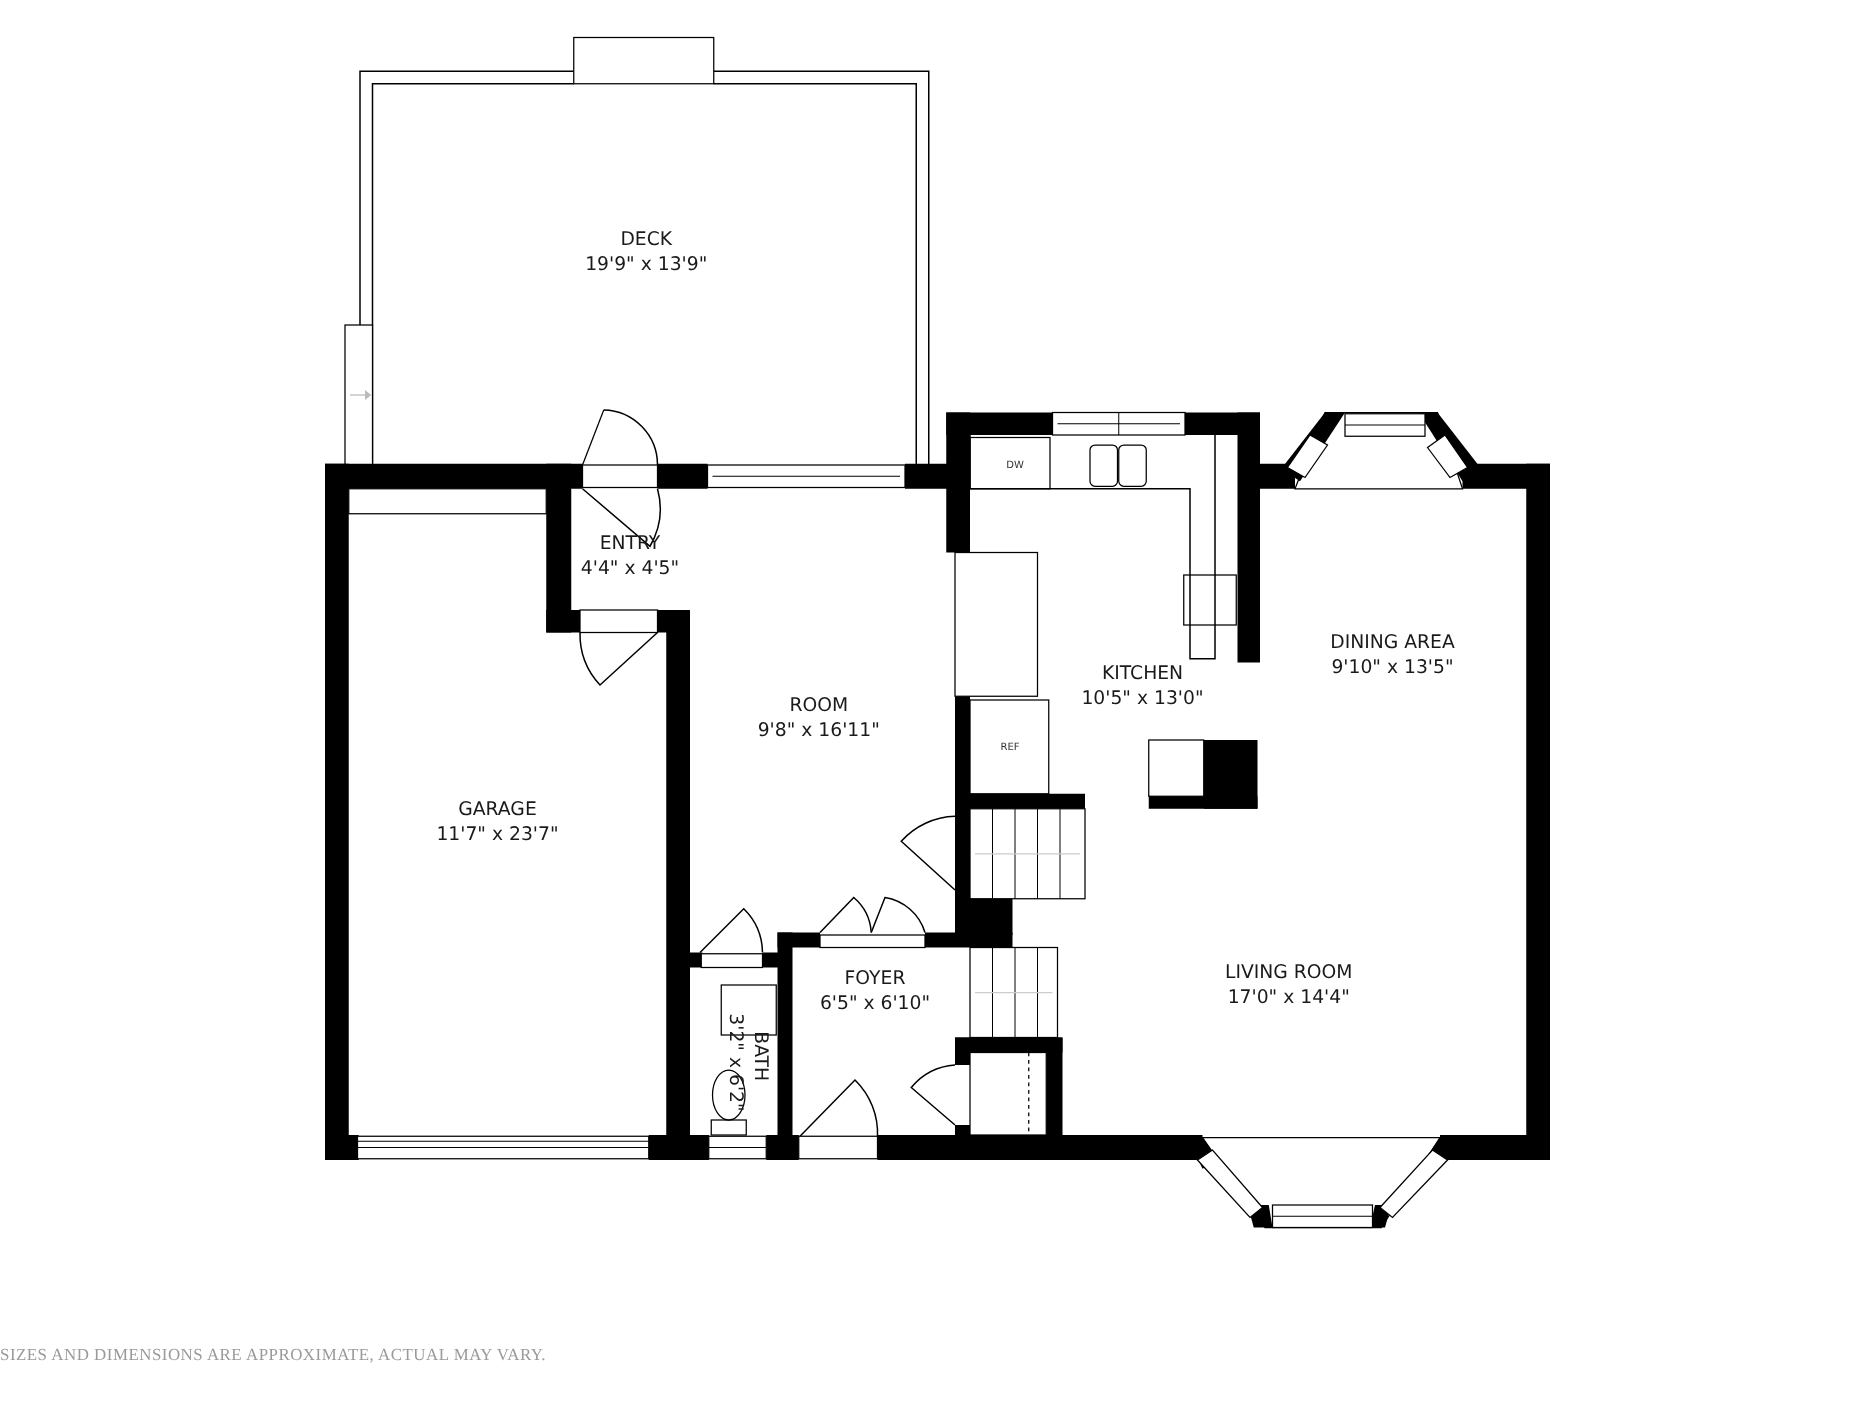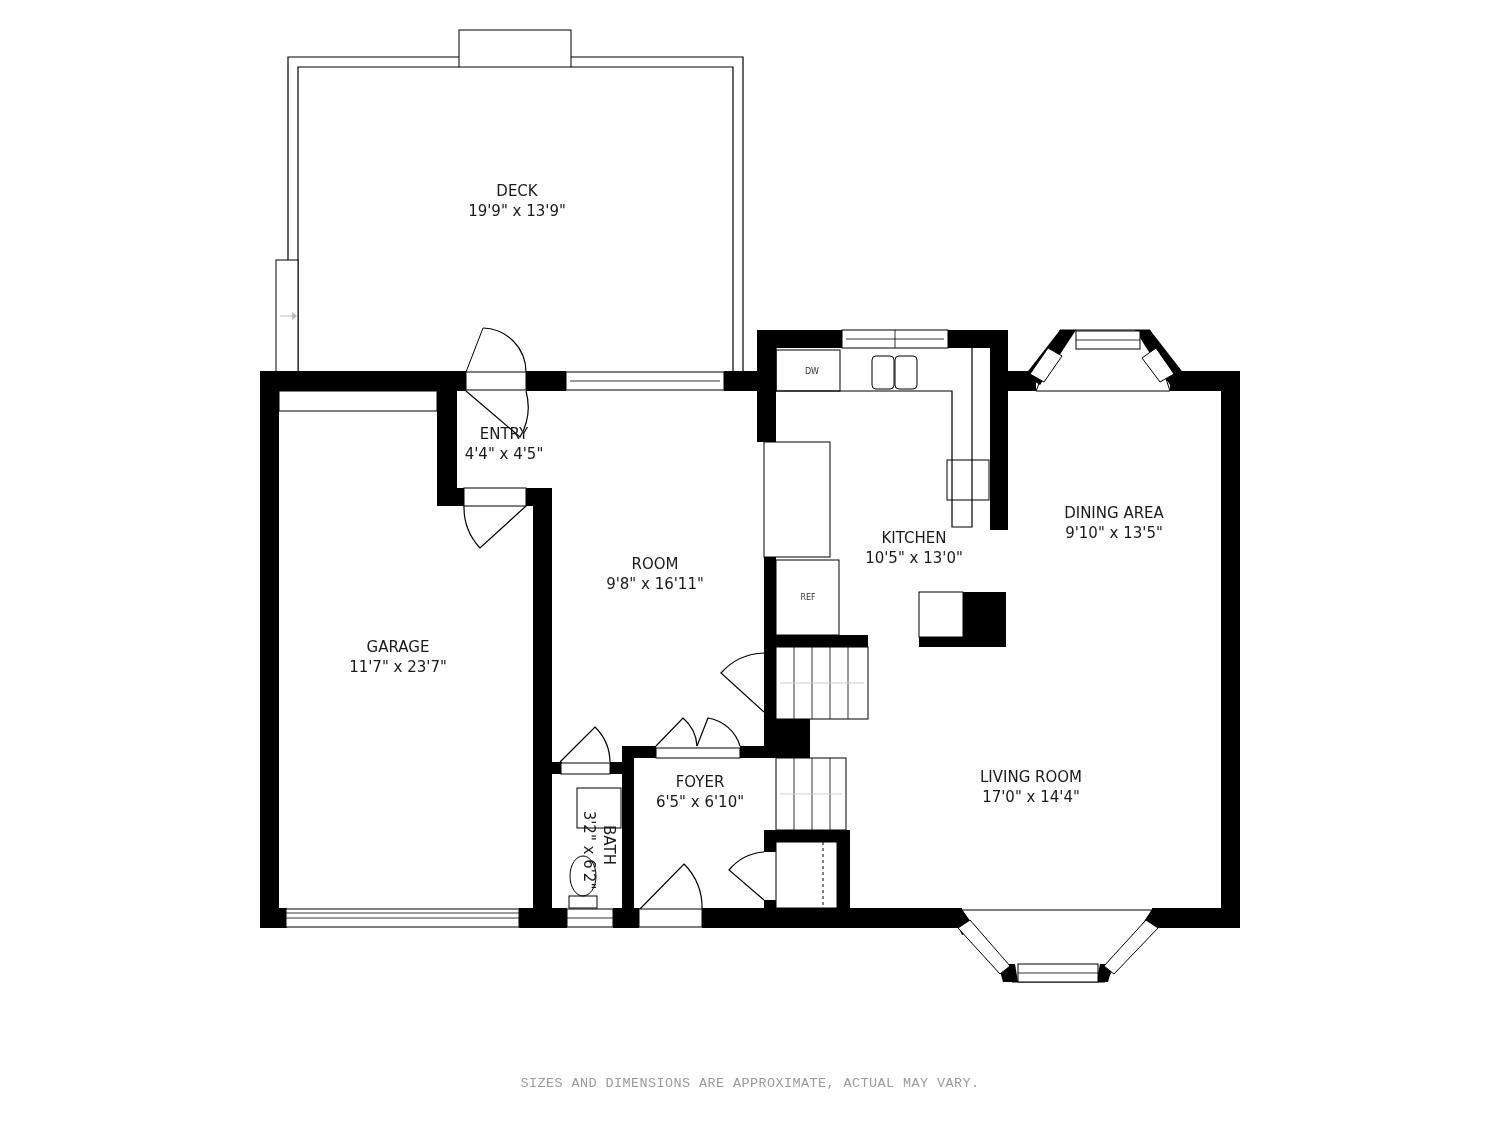--- a/index.html
+++ b/index.html
@@ -3,21 +3,21 @@
 <meta charset="utf-8">
 <style>
   html,body{margin:0;padding:0;background:#ffffff;}
   body{width:1500px;height:1125px;position:relative;overflow:hidden;font-family:"DejaVu Sans","Liberation Sans",sans-serif;}
   svg{position:absolute;left:0;top:0;}
   .lbl{font-family:"DejaVu Sans","Liberation Sans",sans-serif;font-size:15px;fill:#1a1a1a;text-anchor:middle;}
   .tiny{font-family:"DejaVu Sans","Liberation Sans",sans-serif;font-size:8px;fill:#333;text-anchor:middle;}
   .wall{fill:#000;}
   .thin{fill:none;stroke:#000;stroke-width:1.2;}
   .win{fill:#fff;stroke:#000;stroke-width:1;}
-  #disclaimer{position:absolute;left:0;width:1500px;top:1076px;text-align:center;font-size:13.5px;color:#9a9a9a;letter-spacing:0.4px;font-family:Liberation Mono, monospace;}
+  #disclaimer{position:absolute;left:0;width:1500px;top:1076px;text-align:left;font-size:13.5px;color:#9a9a9a;letter-spacing:0.4px;font-family:Liberation Serif, serif;}
 </style>
 </head>
 <body>
 
 <svg width="1500" height="1125" viewBox="0 0 1500 1125" xmlns="http://www.w3.org/2000/svg">
 
   <g>
     <polyline class="thin" points="288,372 288,57 459,57"></polyline>
     <polyline class="thin" points="571,57 743,57 743,372"></polyline>
     <polyline class="thin" points="298,372 298,67 459,67"></polyline>

